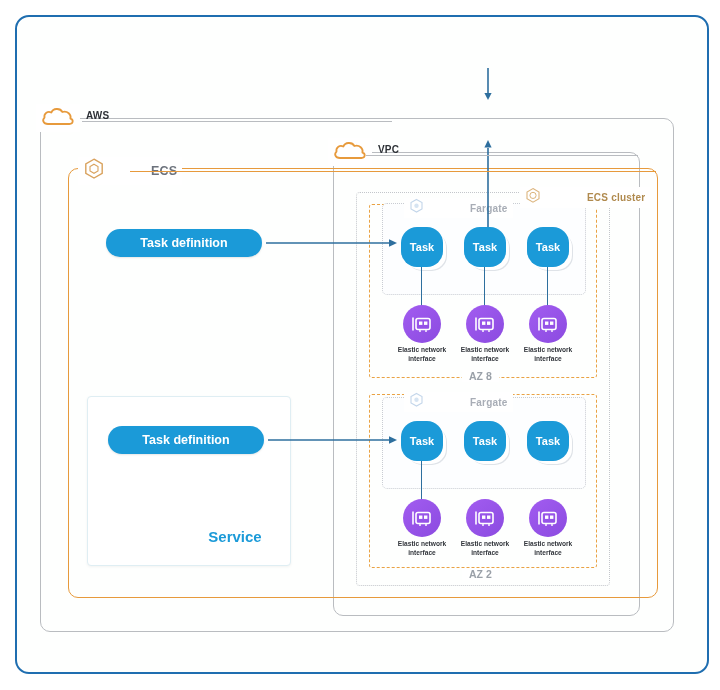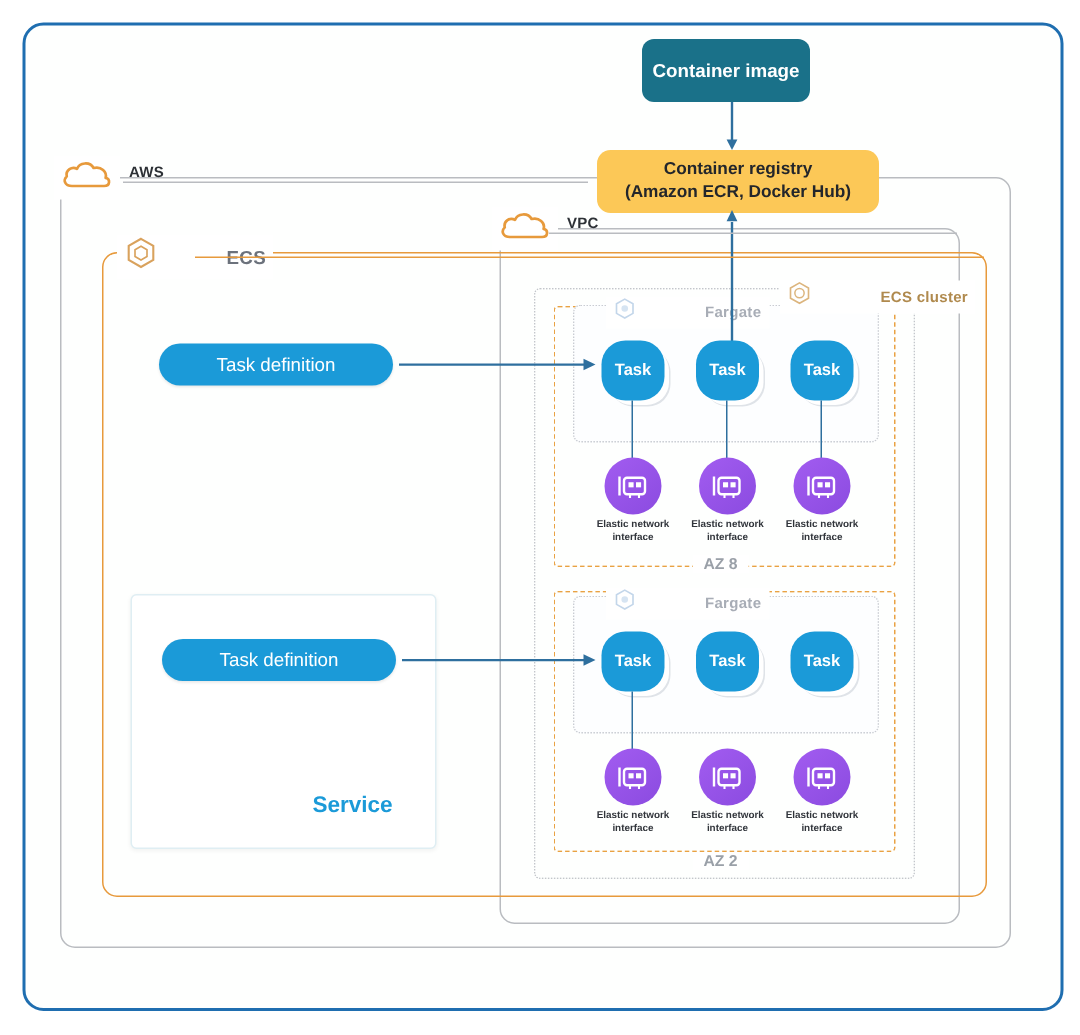--- a/index.html
+++ b/index.html
@@ -65,21 +65,21 @@
 
   .container-registry{position:absolute;left:398px;top:100px;width:188px;height:42px;
     background:#fcc857;border-radius:9px;display:flex;flex-direction:column;
     align-items:center;justify-content:center;color:#23262b;line-height:1.28;}
   .container-registry .l1{font-size:11.5px;font-weight:700;}
   .container-registry .l2{font-size:11.5px;font-weight:700;}
 
   
   .pill{position:absolute;height:28px;background:#1b9ad8;border-radius:15px;
     display:flex;align-items:center;justify-content:center;color:#ffffff;
-    font-size:12.5px;font-weight:400;box-shadow:0 1px 2px rgba(0,0,0,.10);}
+    font-size:12.5px;font-weight:700;box-shadow:0 1px 2px rgba(0,0,0,.10);}
   .pill-td1{left:106px;top:229px;width:156px;}
   .pill-td2{left:108px;top:426px;width:156px;}
   .pill-sd{left:108px;top:470px;width:156px;}
 
   
   .service-box{position:absolute;left:87px;top:396px;width:202px;height:168px;
     border:1.2px solid #dfeef3;border-radius:4px;background:#ffffff;
     box-shadow:0 1px 3px rgba(0,0,0,.05);}
   .service-label{position:absolute;left:87px;top:528px;width:202px;text-align:center;
     font-size:15px;font-weight:700;color:#1b9ad8;margin-left:47px;}
@@ -176,26 +176,21 @@
         <path d="M7.5 1.4 L13 4.5 L13 10.9 L7.5 14 L2 10.9 L2 4.5 Z" fill="none" stroke="#c3d6ea" stroke-width="1.1"></path>
         <circle cx="7.5" cy="7.7" r="2.2" fill="#d6e4f2"></circle>
       </svg>
     </span>
     <span class="txt">Fargate</span>
   </div>
 
   <div class="az-tag a1">AZ 8</div>
   <div class="az-tag a2">AZ 2</div>
 
-  <div class="container-image">Container image</div>
-
-  <div class="container-registry">
-    <span class="l1">Container registry</span>
-    <span class="l2">(Amazon ECR, Docker Hub)</span>
-  </div>
+
 
   <svg class="arrow" style="left:483px;top:68px;" width="10" height="34">
     <line x1="5" y1="0" x2="5" y2="26" stroke="#2e6f9e" stroke-width="1.6"></line>
     <path d="M5 32 L1.4 25 L8.6 25 Z" fill="#2e6f9e"></path>
   </svg>
 
   <svg class="arrow" style="left:483px;top:140px;" width="10" height="90">
     <line x1="5" y1="90" x2="5" y2="8" stroke="#2e6f9e" stroke-width="1.6"></line>
     <path d="M5 0 L1.4 7.5 L8.6 7.5 Z" fill="#2e6f9e"></path>
   </svg>

